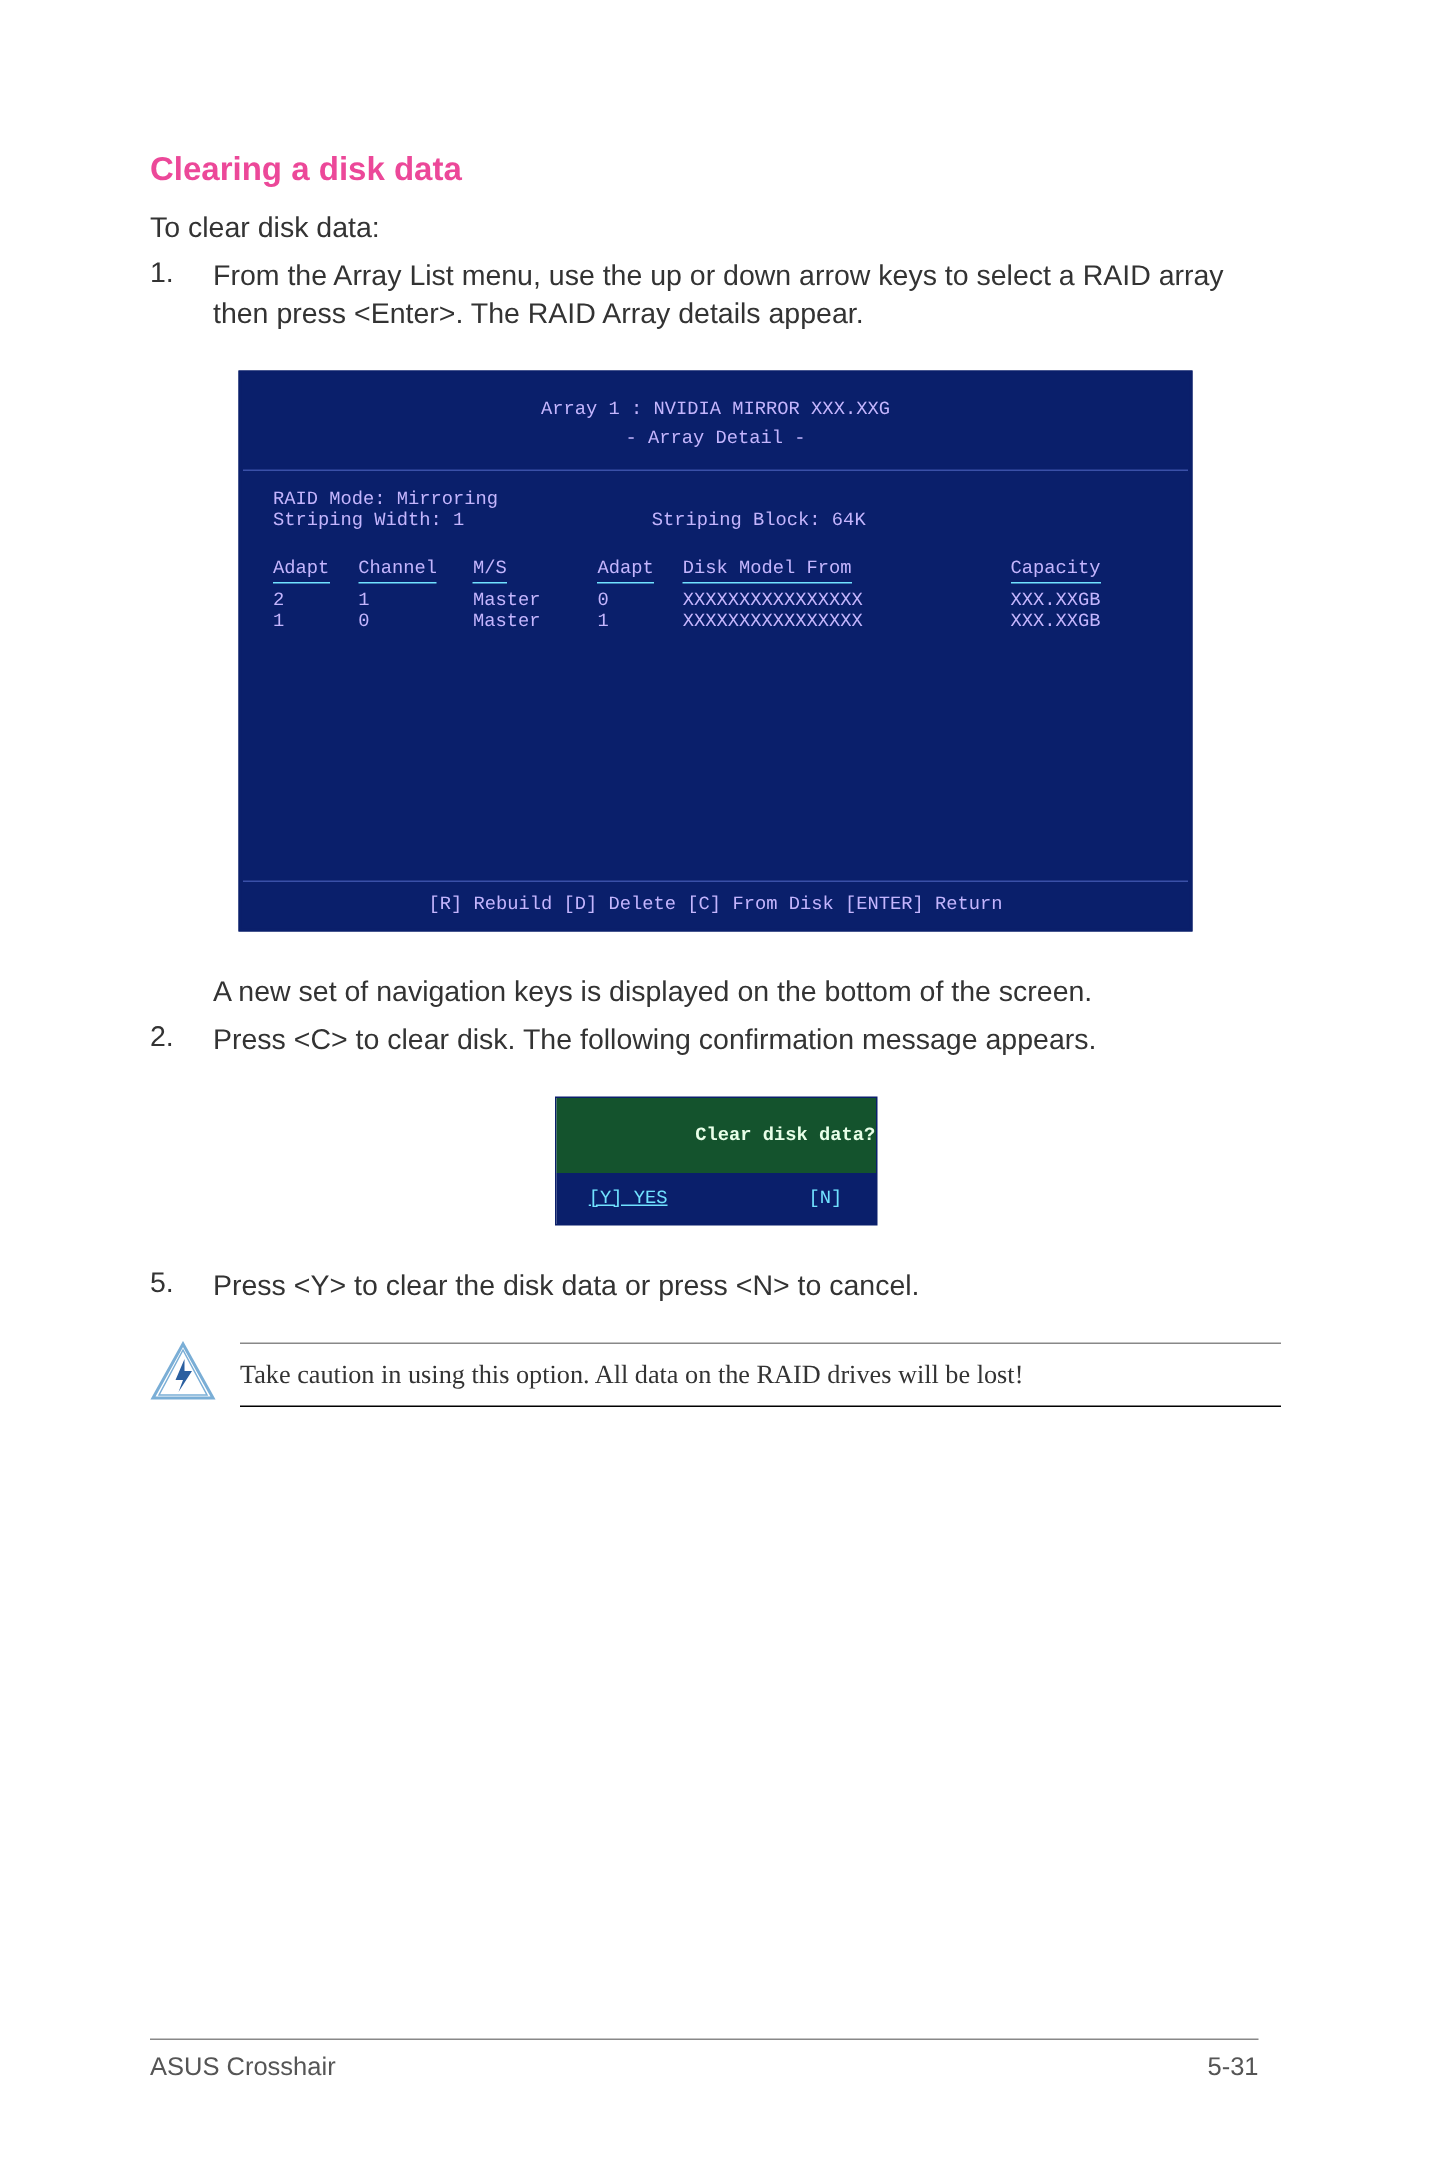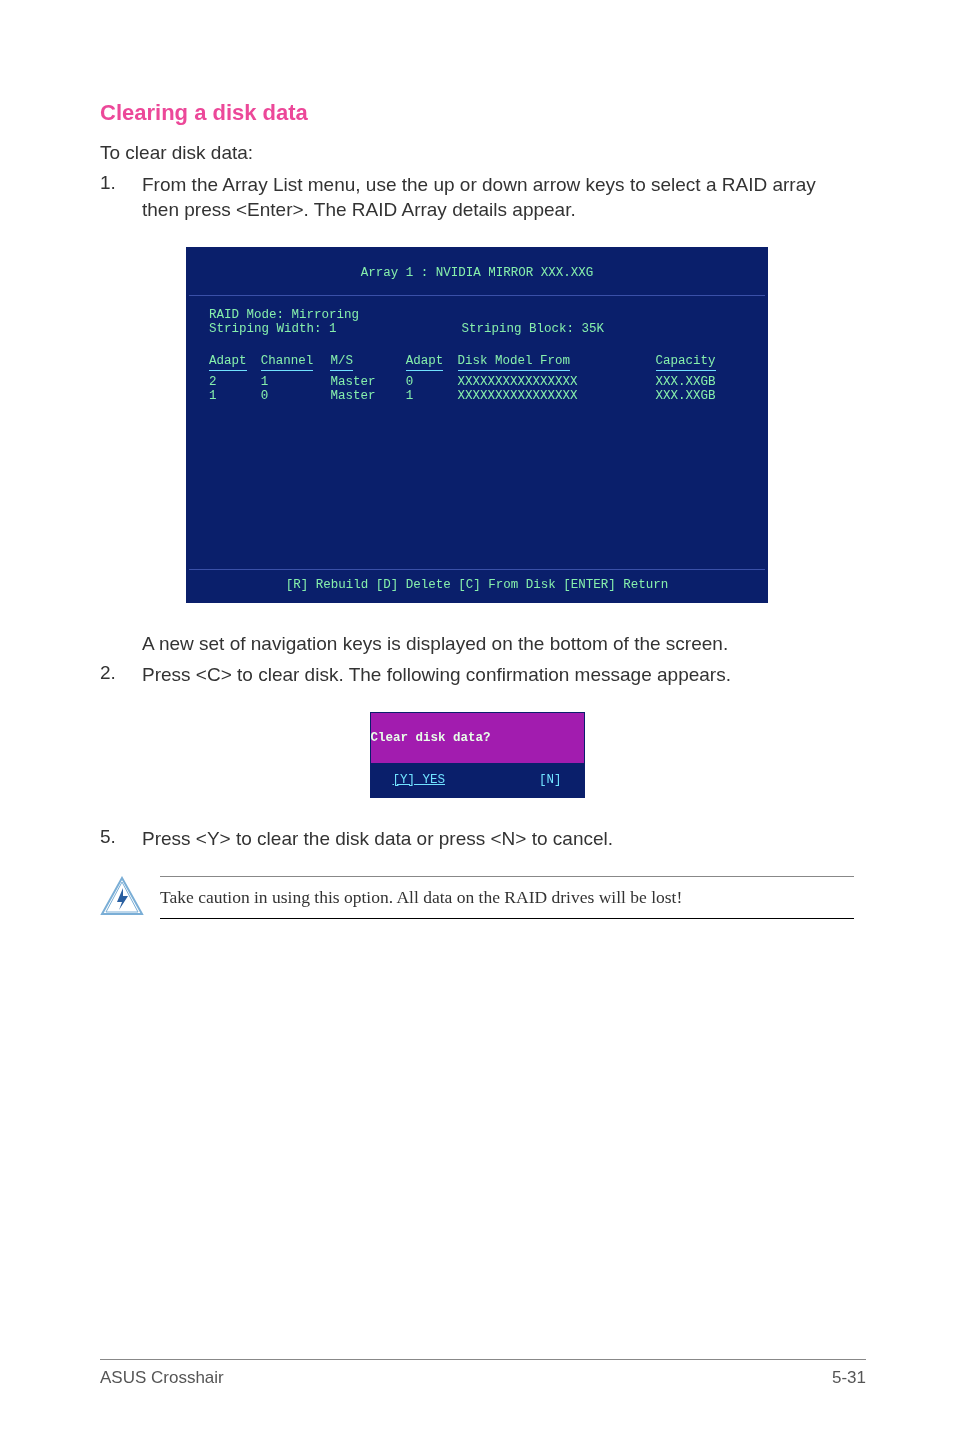--- a/index.html
+++ b/index.html
@@ -35,26 +35,26 @@
     font-size: 19px;
     width: 42px;
     flex-shrink: 0;
   }
   .step-text {
     font-size: 19px;
     line-height: 1.35;
   }
   .bios-panel {
     margin: 20px auto 28px auto;
-    width: 582px;
+    width: 636px;
     border: 3px double #0a1f6b;
     background: #0a1f6b;
     font-family: 'Courier New', monospace;
     font-size: 12.5px;
-    color: #86efac;
+    color: #c4b5fd;
   }
   .bios-header {
     text-align: center;
     padding: 14px 0 12px 0;
     line-height: 1.5;
   }
   .bios-hr {
     border: none;
     border-top: 1px solid #3a50a8;
     margin: 0;
@@ -95,23 +95,23 @@
   .col-disk { width: 200px; }
   .col-cap { width: 90px; }
   .dialog-panel {
     margin: 18px auto 28px auto;
     width: 215px;
     font-family: 'Courier New', monospace;
     font-size: 12.5px;
     border: 1px solid #0a1f6b;
   }
   .dialog-top {
-    background: #a21caf;
+    background: #14532d;
     color: #e8ffe8;
-    text-align: left;
+    text-align: right;
     padding: 18px 0;
     font-weight: bold;
   }
   .dialog-bottom {
     background: #0a1f6b;
     color: #71e2ff;
     text-align: left;
     padding: 10px 22px;
     text-decoration: underline;
   }
@@ -132,21 +132,21 @@
     border-top: 1px solid #888;
     border-bottom: 1px solid #000000;
     padding: 10px 0;
     font-size: 17.5px;
     font-family: Liberation Serif, serif;
   }
   .footer {
     position: absolute;
     bottom: 50px;
     left: 100px;
-    right: 88px;
+    right: 115px;
     border-top: 1px solid #888;
     padding-top: 8px;
     display: flex;
     justify-content: space-between;
     font-size: 17px;
     color: #555;
   }
 </style>
 </head>
 <body>
@@ -157,28 +157,29 @@
 <div class="steps">
   <div class="step">
     <div class="step-num">1.</div>
     <div class="step-text">From the Array List menu, use the up or down arrow keys to select a RAID array then press &lt;Enter&gt;. The RAID Array details appear.</div>
   </div>
 </div>
 
 <div class="bios-panel">
   <div class="bios-header">
     <div>Array 1 : NVIDIA MIRROR  XXX.XXG</div>
+    <div>- Array Detail -</div>
   </div>
   <hr class="bios-hr">
   <div class="bios-top">
     <div>RAID Mode: Mirroring</div>
     <div>
       <span>Striping Width: 1</span>
       <span style="display:inline-block;width:110px;"></span>
-      <span>Striping Block: 35K</span>
+      <span>Striping Block: 64K</span>
     </div>
   </div>
   <div class="bios-columns">
     <table class="bios-table">
       <tbody>
           <tr>
         <th class="col-adapt"><span class="underline">Adapt</span></th>
         <th class="col-channel"><span class="underline">Channel</span></th>
         <th class="col-ms"><span class="underline">M/S</span></th>
         <th class="col-index"><span class="underline">Adapt</span></th>

